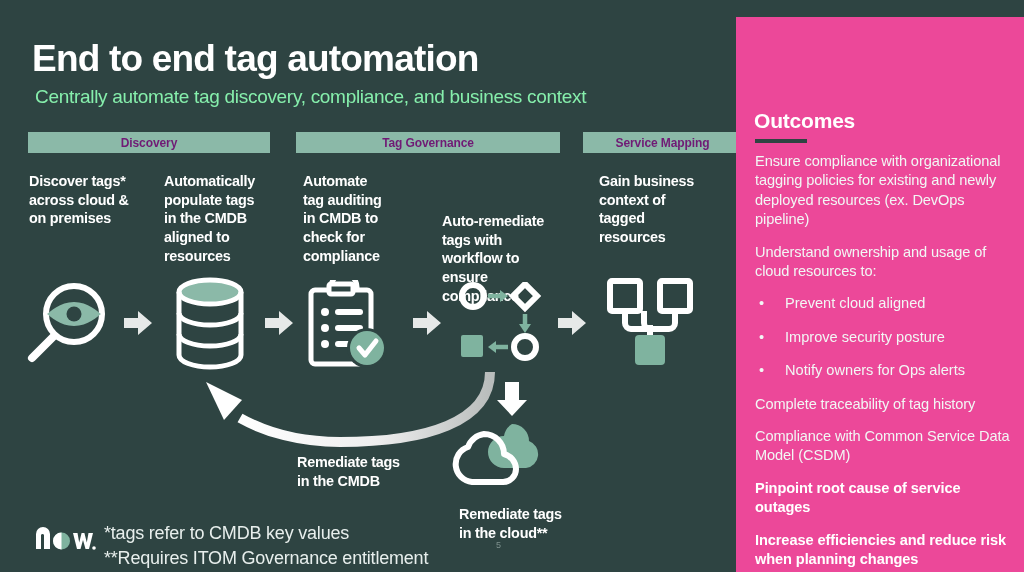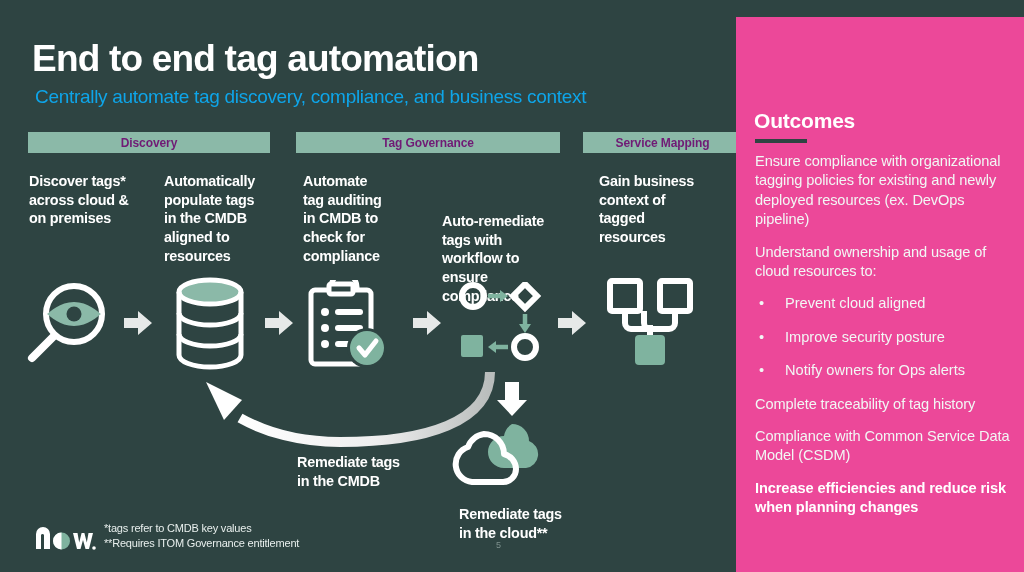--- a/index.html
+++ b/index.html
@@ -33,21 +33,21 @@
     display:flex;color:#f2f7f5;font-size:14.6px;line-height:1.33;margin-bottom:14px;
   }
   .oc-bullet .dot{width:26px;flex:0 0 26px;text-align:left;padding-left:4px;}
   
   #slide-title{
     position:absolute;left:32px;top:38px;
     font-size:37px;font-weight:bold;color:#ffffff;letter-spacing:-0.8px;
   }
   #slide-subtitle{
     position:absolute;left:35px;top:86px;
-    font-size:19px;color:#0ea5e9;letter-spacing:-0.3px;
+    font-size:19px;color:#86efac;letter-spacing:-0.3px;
   }
   
   .phase-banner{
     position:absolute;top:132px;height:21px;background:#8bb9a8;
     display:flex;align-items:center;justify-content:center;
     color:#701a75;font-size:12px;font-weight:bold;letter-spacing:-0.1px;
   }
   #banner-0{left:28px;width:242px;}
   #banner-1{left:296px;width:264px;}
   #banner-2{left:583px;width:159px;}
@@ -76,21 +76,21 @@
     color:#ffffff;font-size:14.4px;font-weight:bold;line-height:1.32;
     letter-spacing:-0.25px;
   }
   #page-number{
     position:absolute;left:496px;top:540px;
     color:#7e918e;font-size:9px;
   }
   
   #footnotes{
     position:absolute;left:104px;top:521px;
-    color:#e8efed;font-size:11px;line-height:1.38;letter-spacing:-0.2px;
+    color:#e8efed;font-size:18px;line-height:1.38;letter-spacing:-0.2px;
   }
   #logo{
     position:absolute;left:34px;top:524px;width:62px;height:28px;
   }
   .ln{display:block;}
 </style>
 </head>
 <body>
 
 <div id="slide">
@@ -292,17 +292,18 @@
         <div class="oc-bullet">
           <span class="dot">•</span>
           <span>Improve security posture</span>
         </div>
         <div class="oc-bullet">
           <span class="dot">•</span>
           <span>Notify owners for Ops alerts</span>
         </div>
         <div class="oc-item">Complete traceability of tag history</div>
         <div class="oc-item">Compliance with Common Service Data Model (CSDM)</div>
+        <div class="oc-item bold">Pinpoint root cause of service outages</div>
         <div class="oc-item bold">Increase efficiencies and reduce risk when planning changes</div>
       </div>
   </div>
 
 </div>
 
 </body></html>

